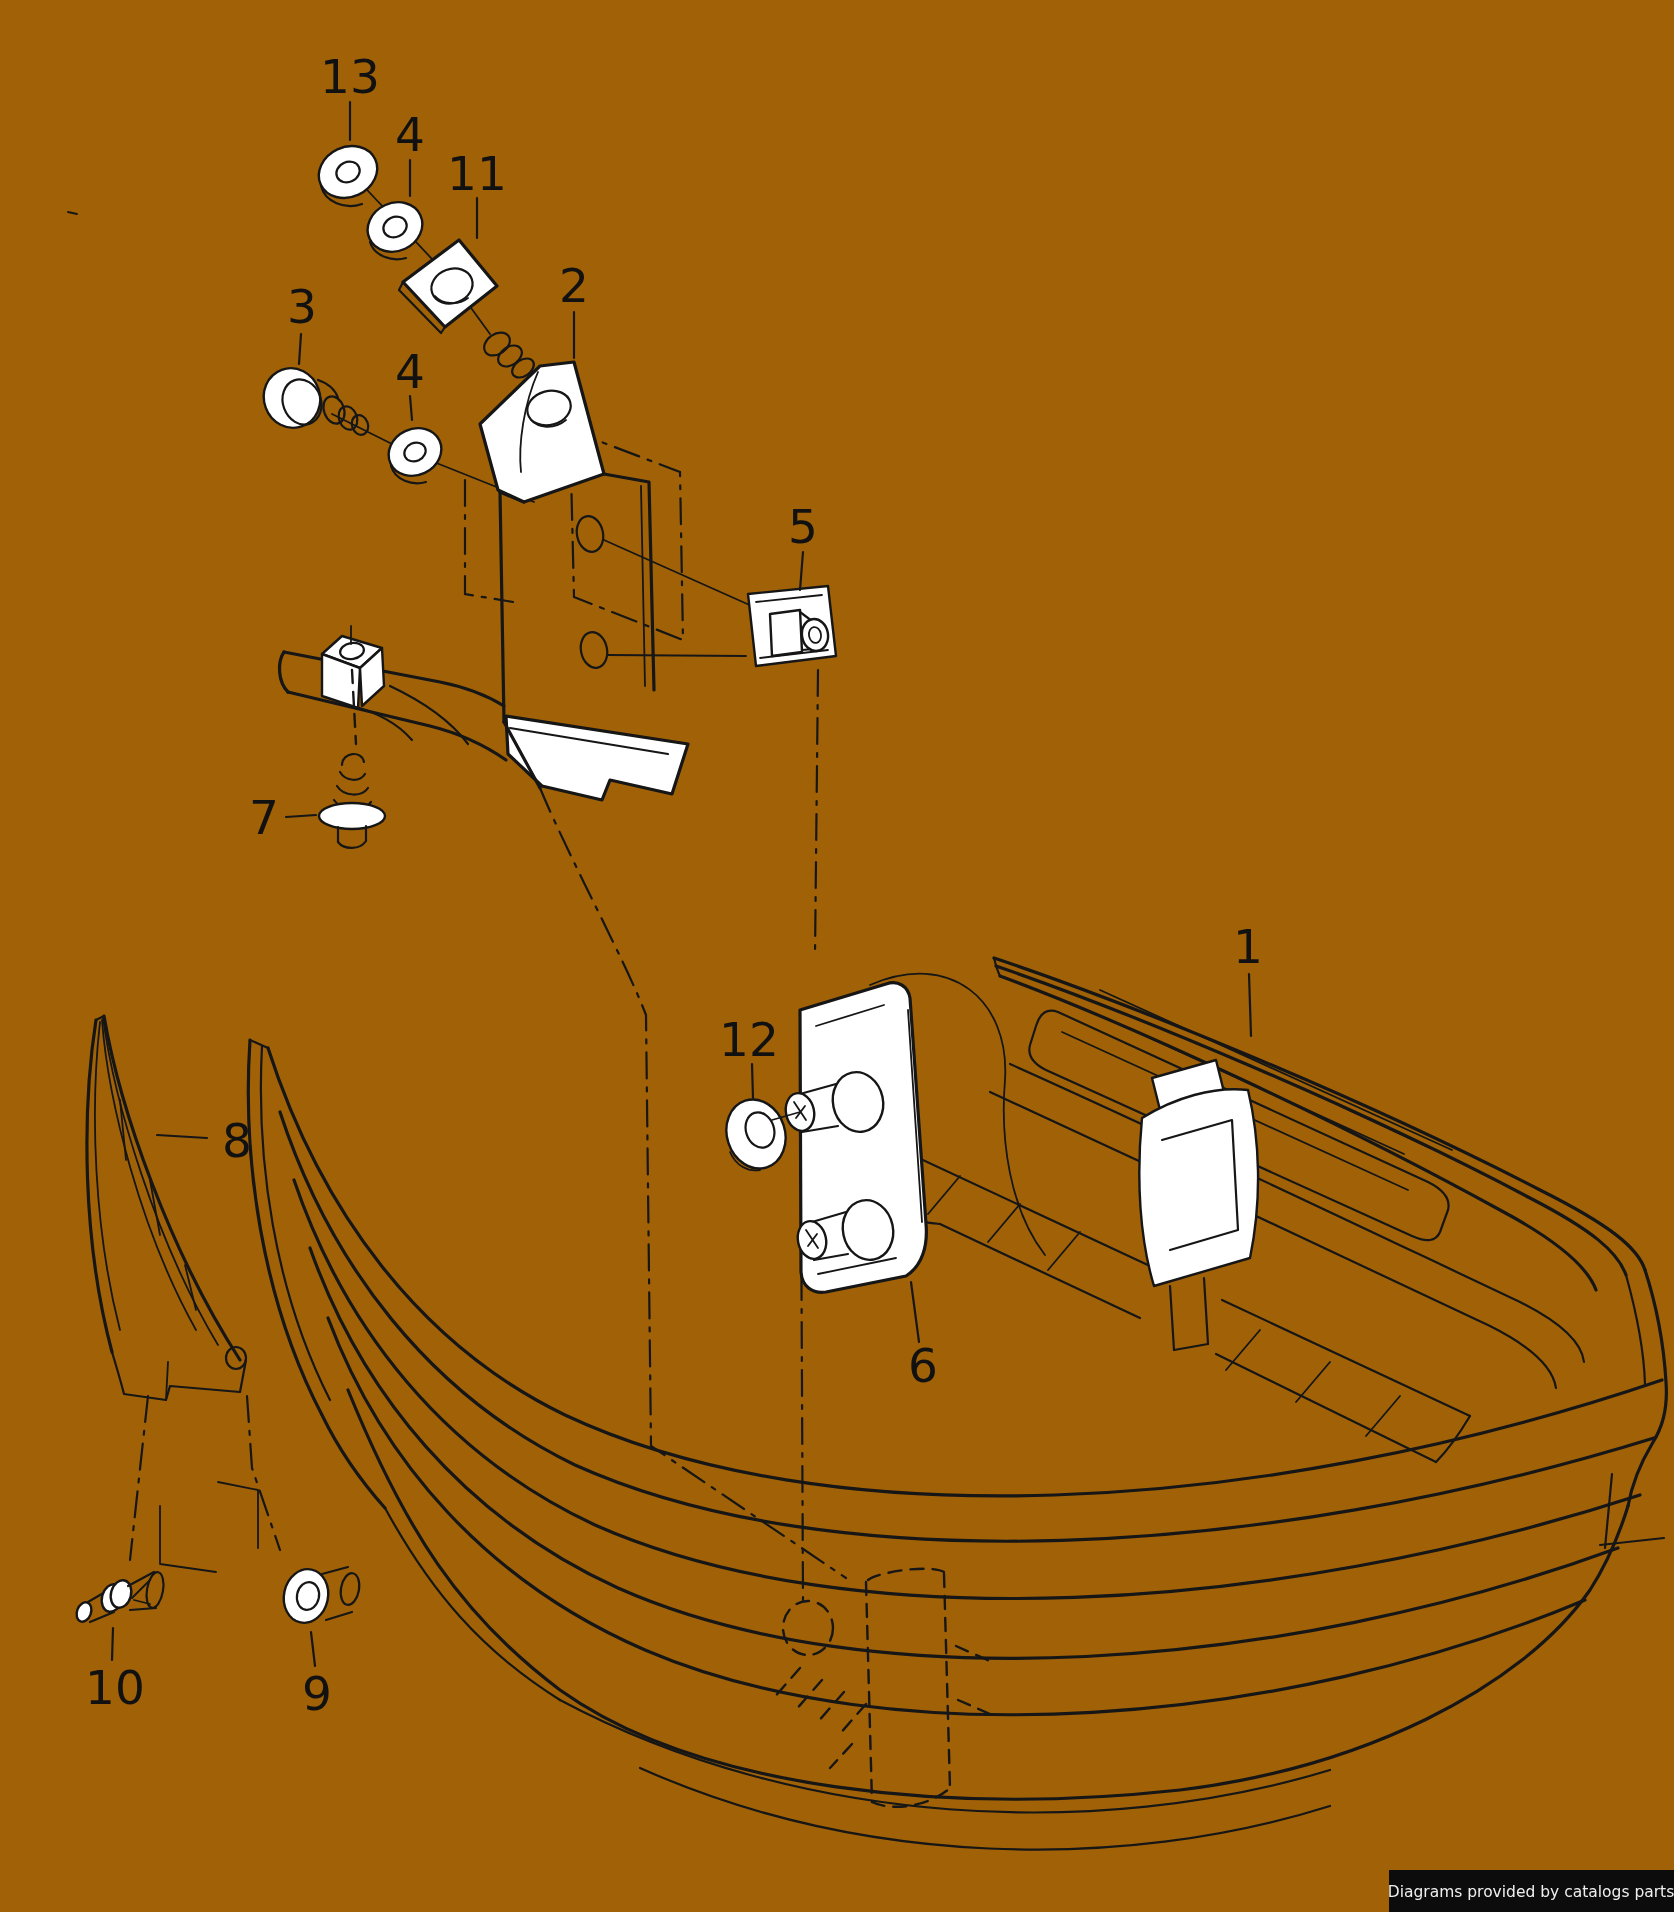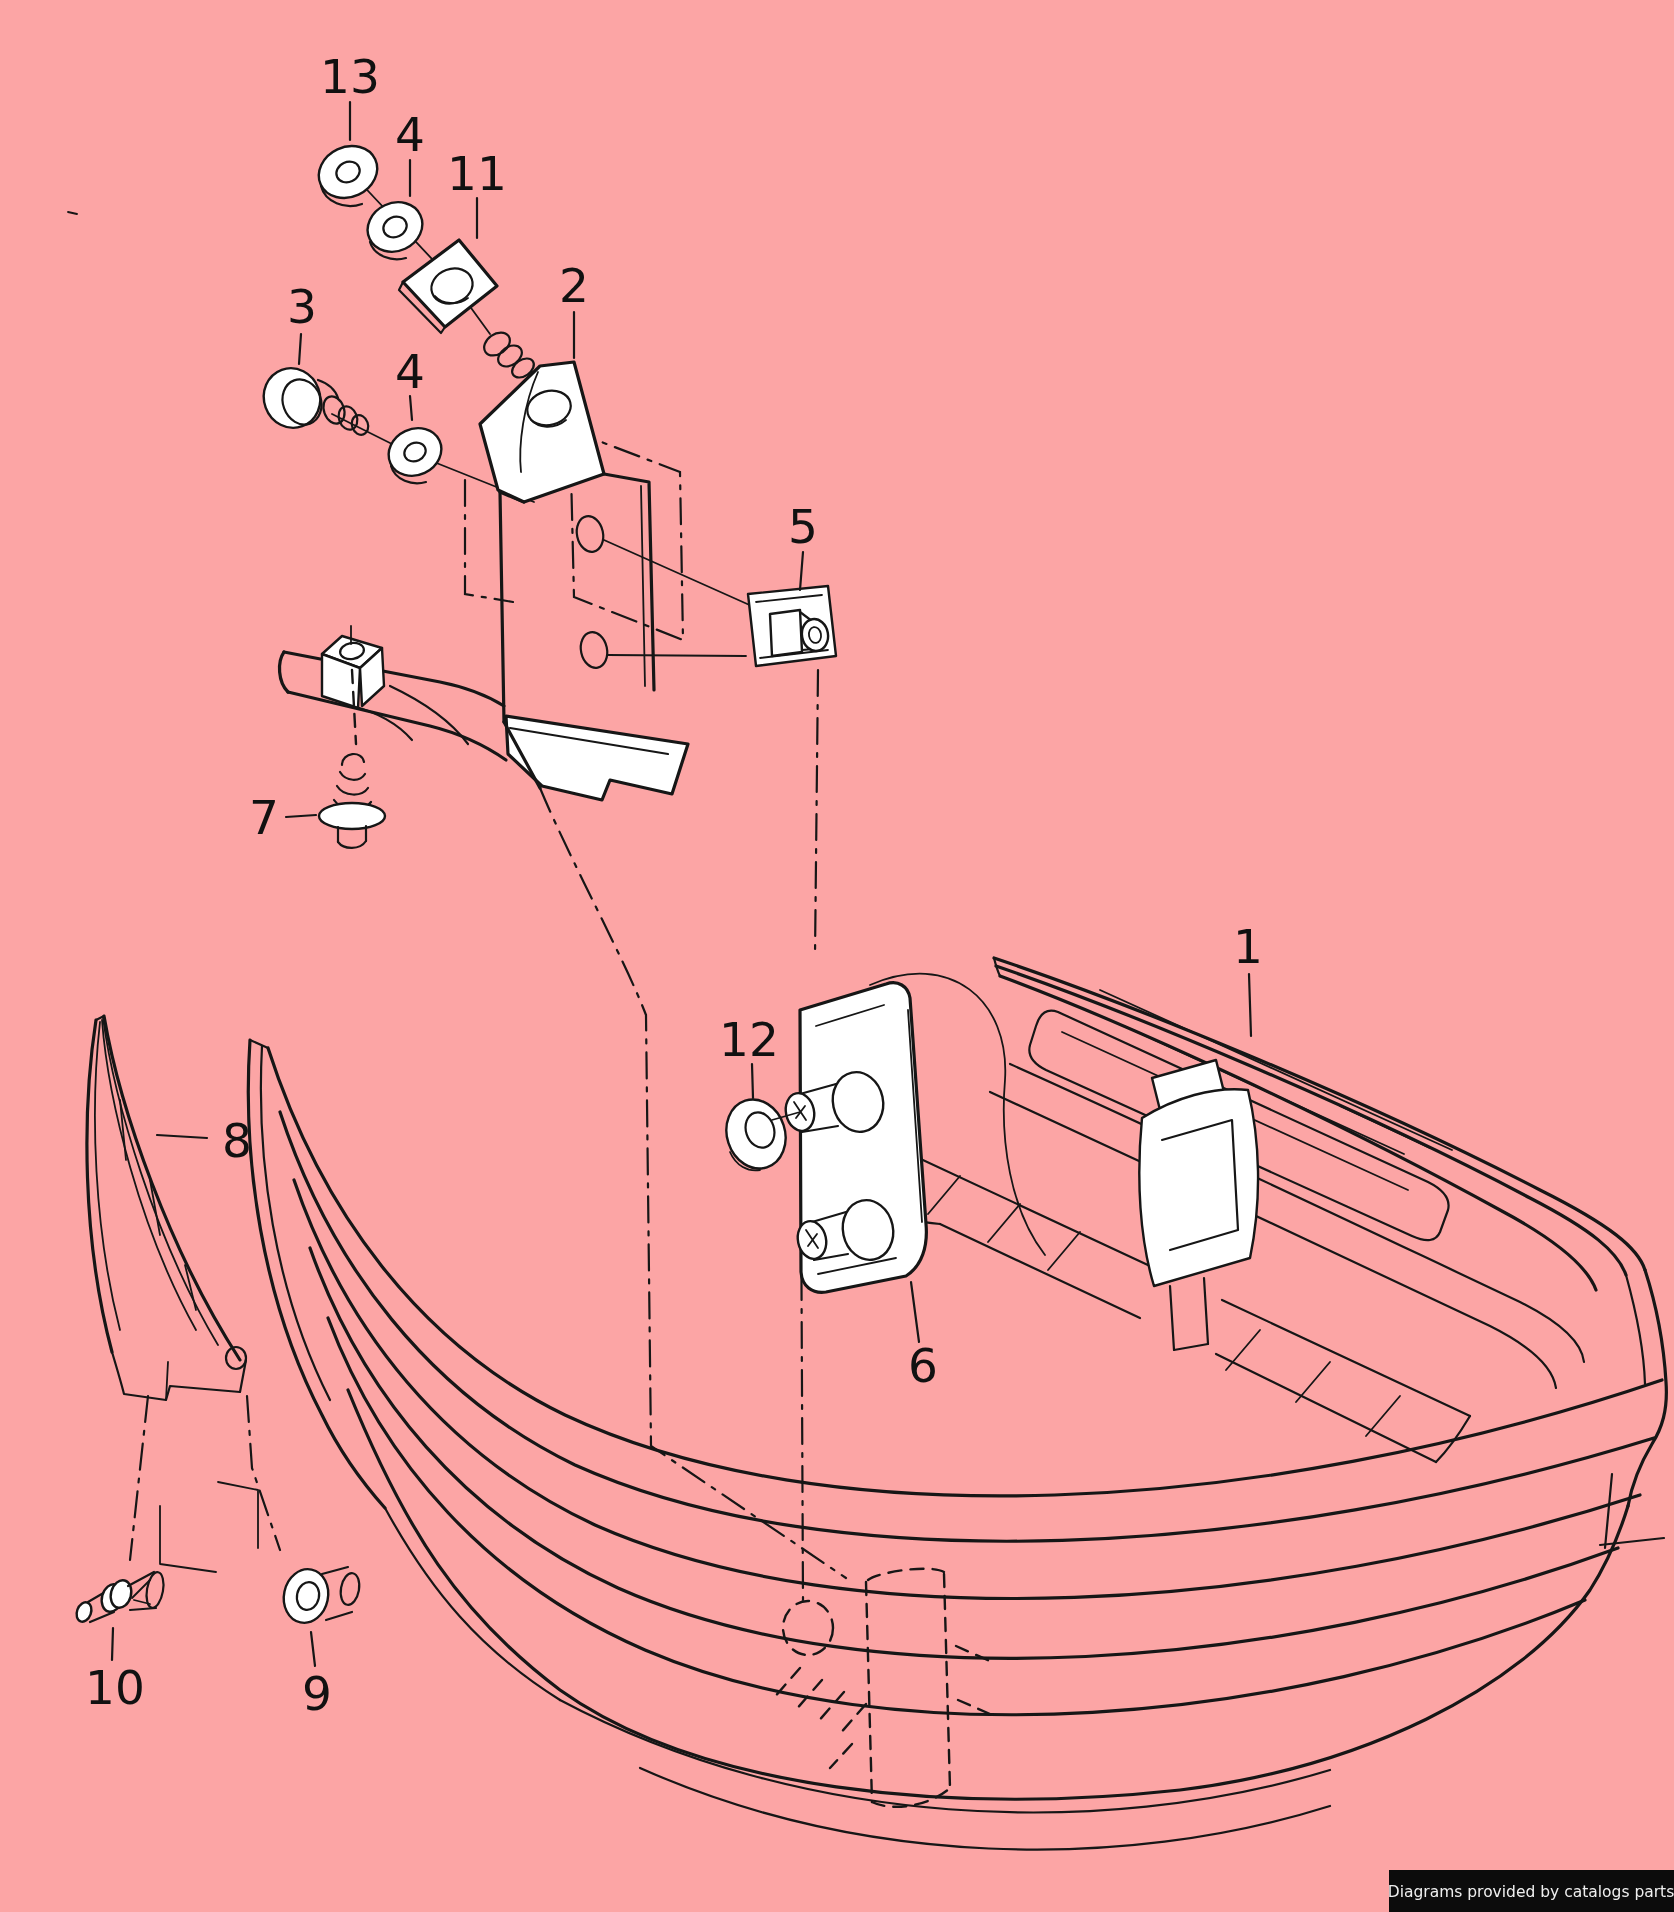--- a/index.html
+++ b/index.html
@@ -1,16 +1,16 @@
 <!DOCTYPE html>
 <html><head>
 <meta charset="utf-8">
 <style>
   html,body{margin:0;padding:0;background:#ffffff;}
-  .stage{position:relative;width:1674px;height:1912px;background:#fca5a5;overflow:hidden;
+  .stage{position:relative;width:1674px;height:1912px;background:#a16207;overflow:hidden;
          font-family:"DejaVu Sans", sans-serif;}
   svg{display:block;width:1674px;height:1912px;}
   
   .ln  {fill:none;stroke:#161616;stroke-width:3.2;stroke-linecap:round;stroke-linejoin:round;}
   .ln2 {fill:none;stroke:#161616;stroke-width:2.2;stroke-linecap:round;stroke-linejoin:round;}
   .thin{fill:none;stroke:#161616;stroke-width:1.8;stroke-linecap:round;stroke-linejoin:round;}
   .wfill{fill:#ffffff;stroke:#161616;stroke-width:3.2;stroke-linejoin:round;}
   .wfill2{fill:#ffffff;stroke:#161616;stroke-width:2.4;stroke-linejoin:round;}
   .dashdot{fill:none;stroke:#161616;stroke-width:2.2;stroke-dasharray:26 9 4 9;stroke-linecap:round;}
   .hidden-dash{fill:none;stroke:#161616;stroke-width:2.4;stroke-dasharray:13 9;stroke-linecap:round;}

